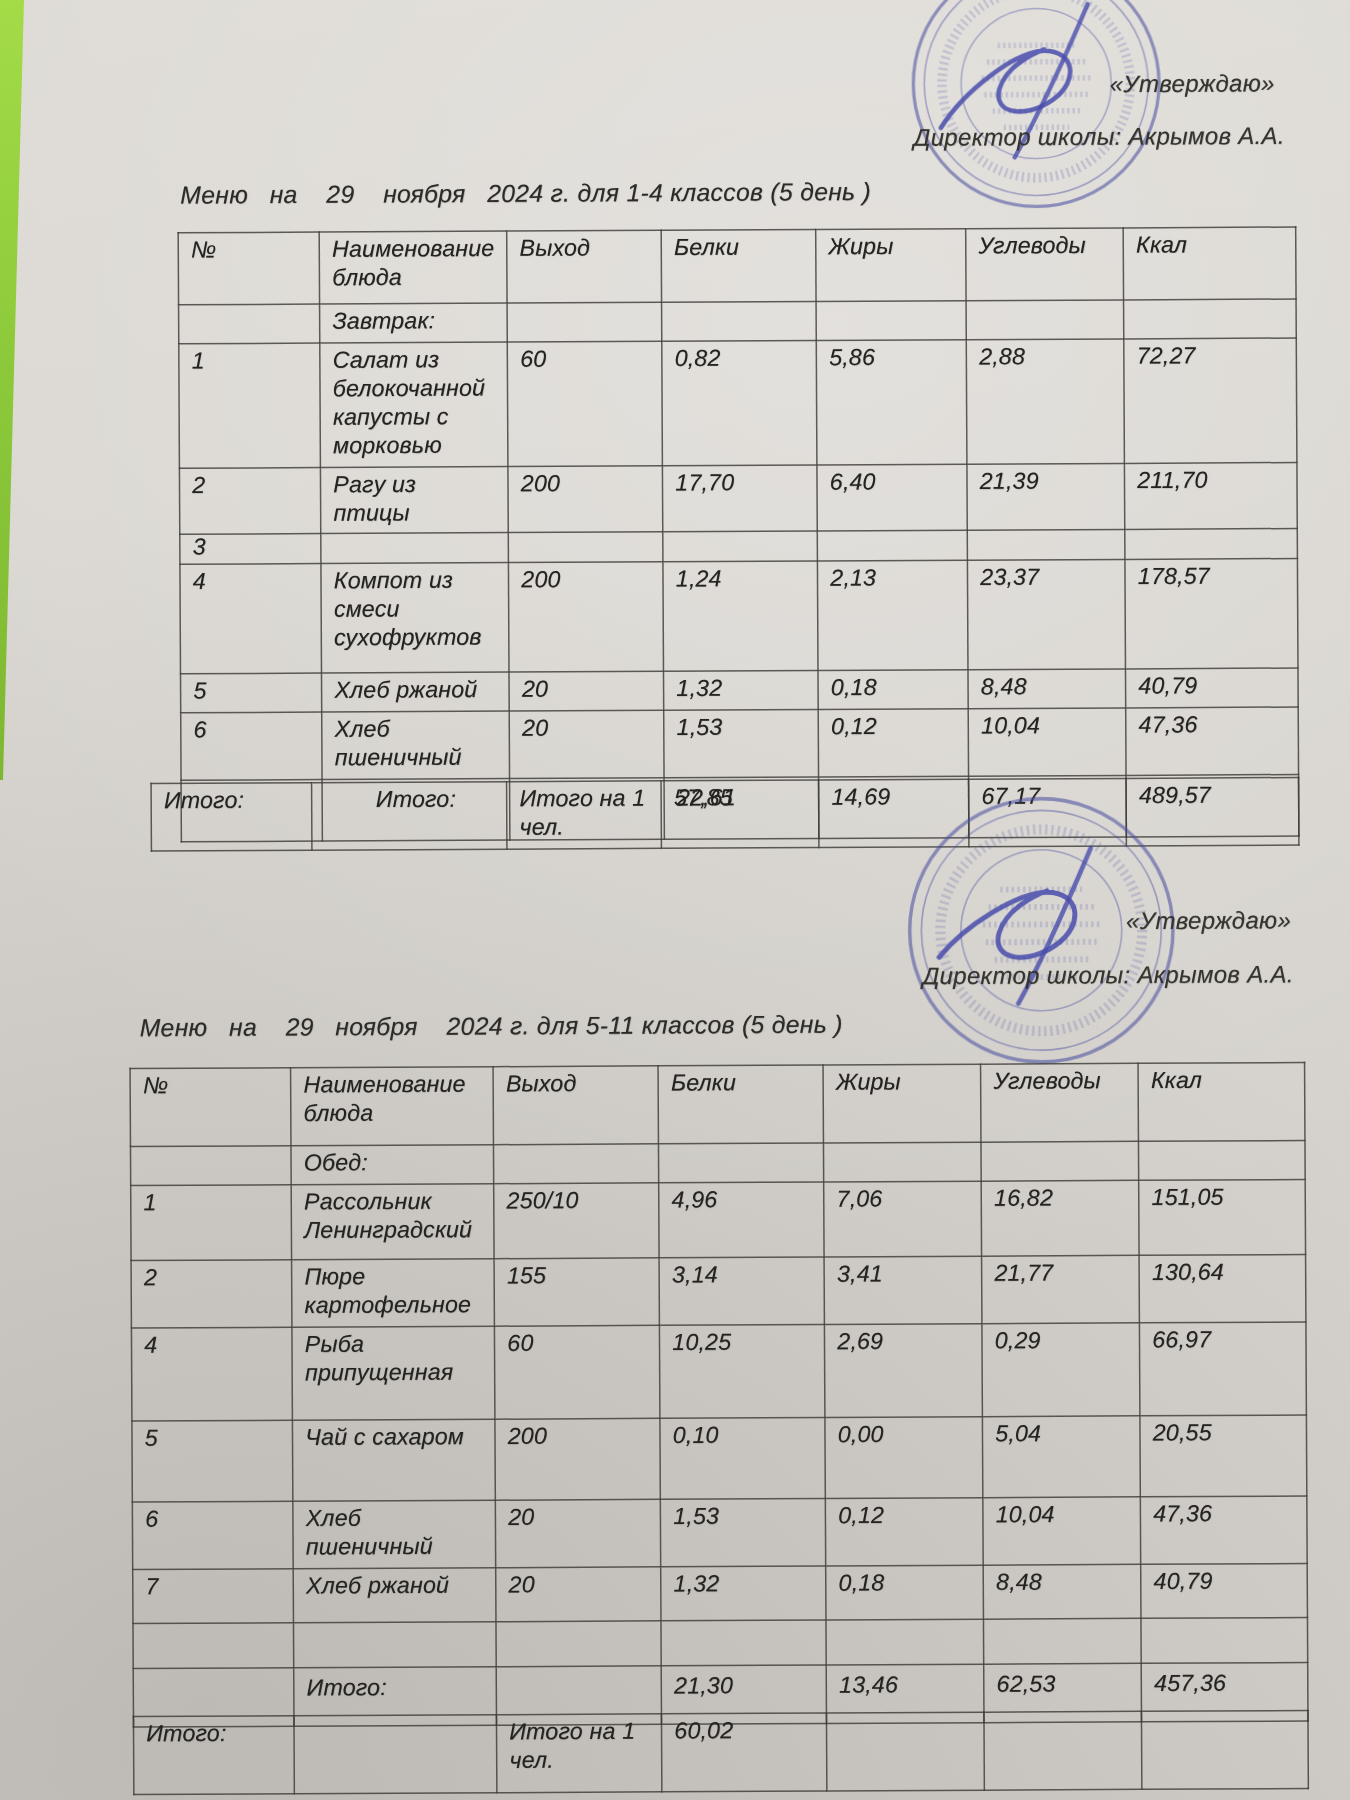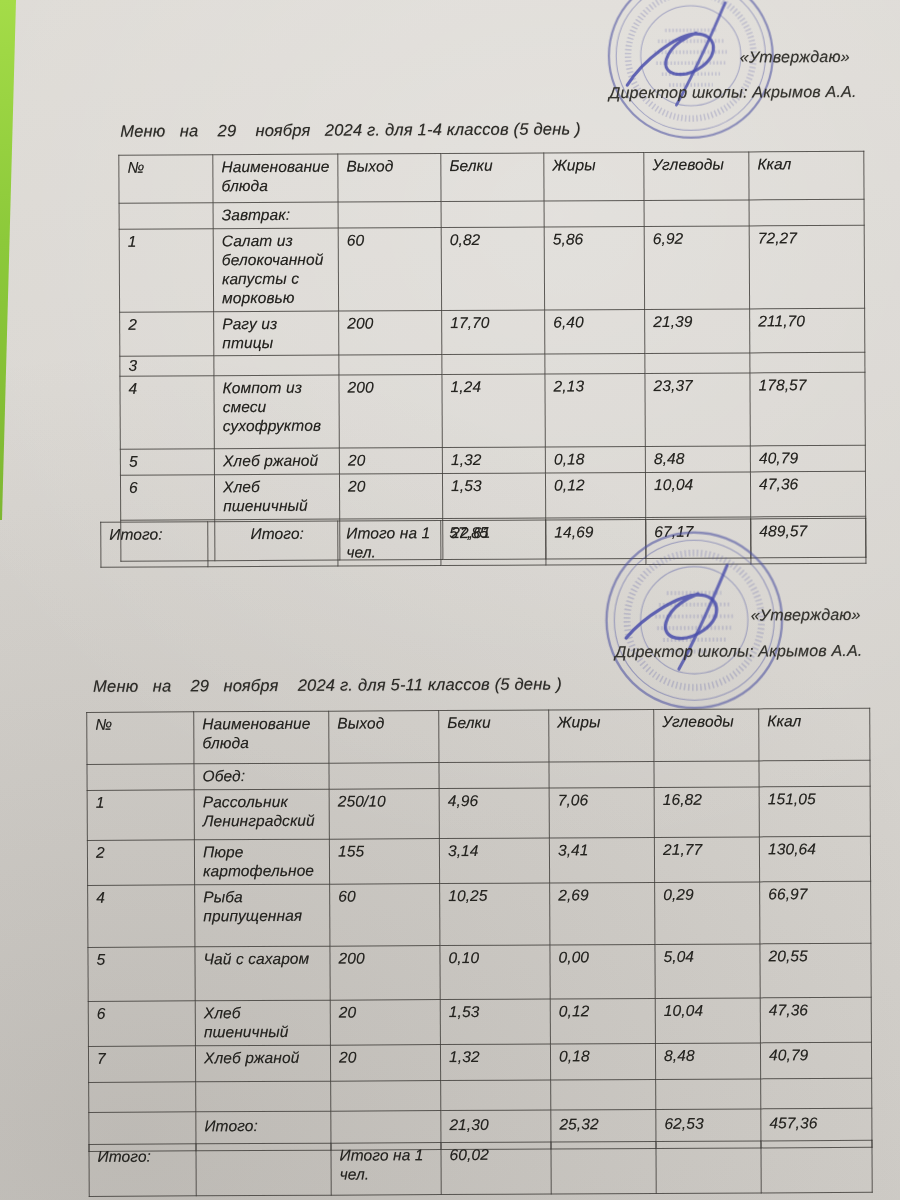--- a/index.html
+++ b/index.html
@@ -106,21 +106,21 @@
             <td></td>
             <td></td>
             <td></td>
           </tr>
           <tr>
             <td>1</td>
             <td>Салат из белокочанной капусты с морковью</td>
             <td>60</td>
             <td>0,82</td>
             <td>5,86</td>
-            <td>6,92</td>
+            <td>2,88</td>
             <td>72,27</td>
           </tr>
           <tr>
             <td>2</td>
             <td>Рагу из птицы</td>
             <td>200</td>
             <td>17,70</td>
             <td>6,40</td>
             <td>21,39</td>
             <td>211,70</td>
@@ -310,21 +310,21 @@
             <td></td>
             <td></td>
           </tr>
         </tbody>
       <tbody>
         <tr class="subtotal-row">
           <td></td>
           <td>Итого:</td>
           <td></td>
           <td>21,30</td>
-          <td>25,32</td>
+          <td>13,46</td>
           <td>62,53</td>
           <td>457,36</td>
         </tr>
       </tbody>
     </table>
 
     <table id="total2" class="total-table" style="left:85px;top:1142px;width:783px;">
       <colgroup>
         <col style="width:107px">
           <col style="width:135px">

